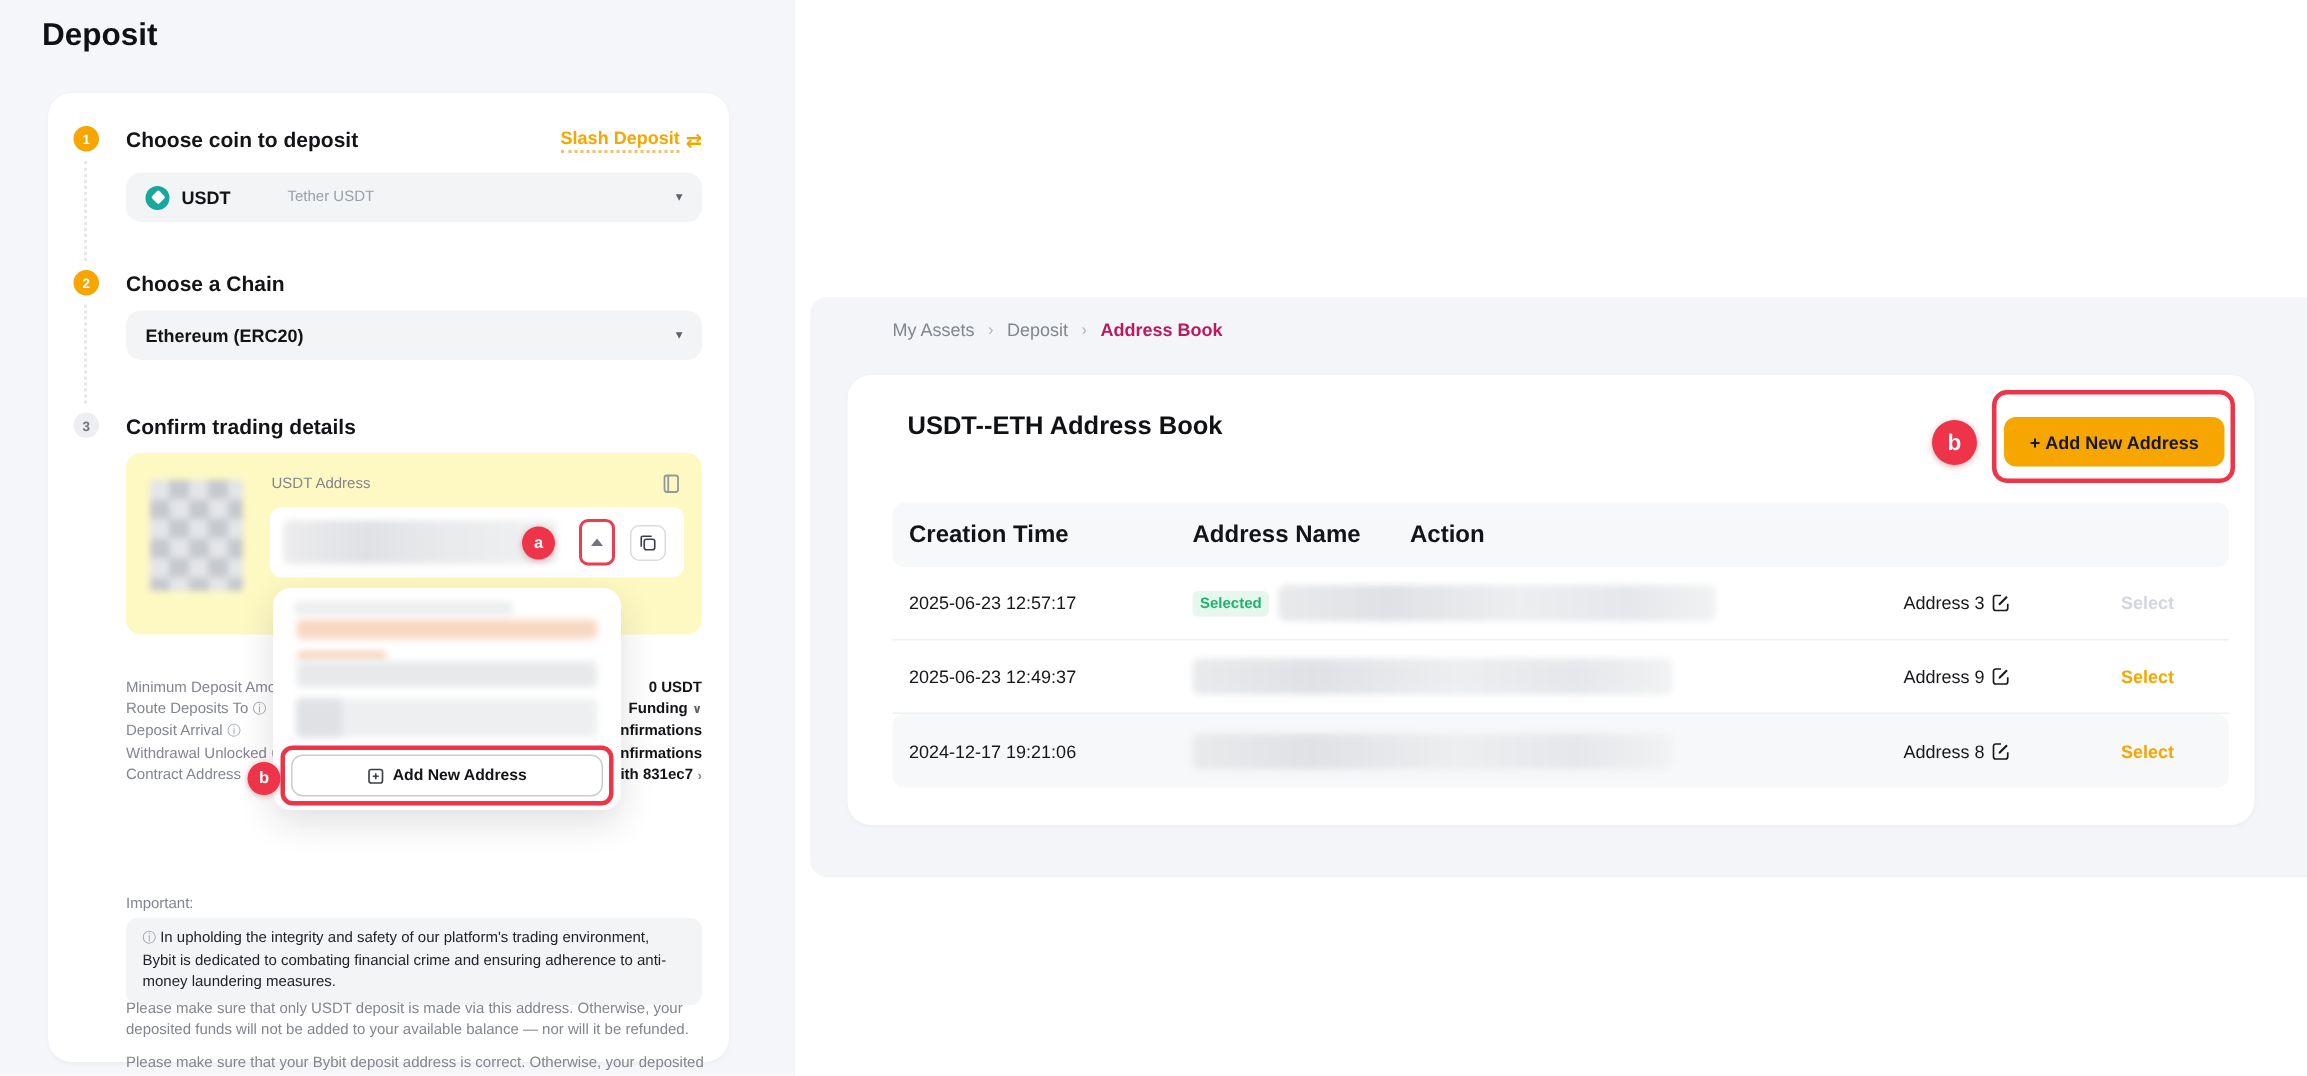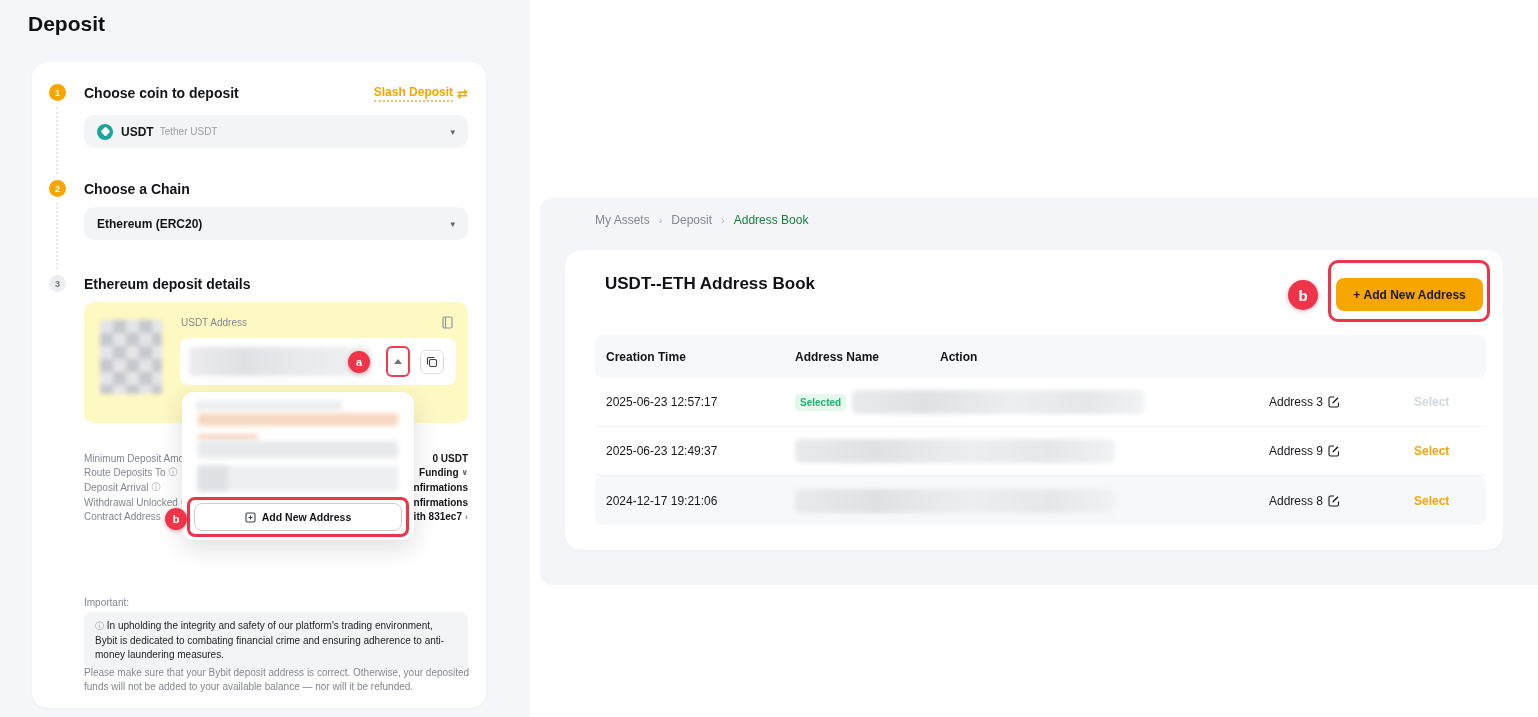--- a/index.html
+++ b/index.html
@@ -29,21 +29,21 @@
   .slash-glyph { font-size:13px; }
 
   .select-field { position:absolute; left:52px; width:384px; height:33px; background:#f3f4f6;
     border-radius:10px; display:flex; align-items:center; padding:0 13px; cursor:pointer; }
   .sf1 { top:53px; } .sf2 { top:145px; }
   .caret-down { margin-left:auto; color:#5d626b; font-size:9px; }
   .coin-icon { width:16px; height:16px; border-radius:50%; background:#17a headline; background:#17a79d;
     display:flex; align-items:center; justify-content:center; margin-right:8px; }
   .coin-icon .diamond { width:7px; height:7px; background:#fff; transform:rotate(45deg); border-radius:1.5px; }
   .coin-symbol { font-size:12px; font-weight:bold; margin-right:6px; }
-  .coin-name { font-size:10px; color:#9aa0a9; }
+  .coin-name { font-size:10px; color:#9aa0a9;margin-left:32px; }
   .chain-text { font-size:12px; font-weight:bold; }
 
   .confirm-box { position:absolute; left:52px; top:240px; width:384px; height:121px;
     background:#fef9c3; border-radius:10px; }
   .qr-blur { position:absolute; left:16px; top:18px; width:62px; height:74px; border-radius:2px;
     background:repeating-conic-gradient(#c6c9ce 0% 25%, #e3e5e8 0% 50%); background-size:26px 26px;
     filter:blur(2px); }
   .addr-label { position:absolute; left:97px; top:15px; font-size:10px; color:#82868e; }
   .book-icon { position:absolute; right:14px; top:14px; color:#9298a1; }
   .addr-field { position:absolute; left:96px; top:36px; width:276px; height:47px; background:#fff; border-radius:8px; }
@@ -93,35 +93,35 @@
     border:1px solid #c9ccd1; border-radius:8px; display:flex; align-items:center; justify-content:center;
     gap:6px; font-size:10.5px; font-weight:bold; color:#131417; cursor:pointer; }
 
   
   .right-panel { position:absolute; left:540px; top:198px; width:998px; height:387px;
     background:#f3f5f8; border-radius:12px 0 0 12px; }
   .breadcrumb { position:absolute; left:55px; top:15px; display:flex; align-items:center; gap:9px;
     font-size:12px; color:#82868e; }
   .bc-sep { font-size:11px; color:#aeb3bb; }
   .bc-link { cursor:pointer; }
-  .bc-current { color:#15803d; font-weight:normal; }
+  .bc-current { color:#be185d; font-weight:bold; }
 
   .ab-card { position:absolute; left:25px; top:52px; width:938px; height:300px; background:#fff;
     border-radius:16px; box-shadow:0 1px 3px rgba(20,22,26,.03); }
   .ab-title { position:absolute; left:40px; top:24px; font-size:17px; font-weight:bold; color:#101114; }
   .red-box-btn { position:absolute; left:763px; top:10px; width:162px; height:62px;
     border:3px solid #ee3448; border-radius:10px; }
   .add-new-btn { position:absolute; left:771px; top:28px; width:147px; height:33px; background:#f7a600;
     border:none; border-radius:8px; font-size:12px; font-weight:bold; color:#17181b;
     display:flex; align-items:center; justify-content:center; cursor:pointer;
     font-family:"Liberation Sans","DejaVu Sans",sans-serif; }
 
   .ab-table { position:absolute; left:30px; top:85px; width:891px; }
   .thead { height:43px; background:#f7f8fa; border-radius:8px; display:flex; align-items:center;
-    font-size:12px; font-weight:bold; color:#131417; }
+    font-size:16px; font-weight:bold; color:#131417; }
   .trow { height:49px; display:flex; align-items:center; font-size:12px; color:#17181b; }
   .trow.bordered { border-bottom:1px solid #f0f1f4; }
   .trow.striped { background:#f7f8fa; border-radius:8px; }
   .c1 { width:200px; padding-left:11px; }
   .c2 { width:474px; display:flex; align-items:center; }
   .c3 { width:145px; }
   .c4 { width:72px; }
   .badge-selected { background:#e6f7ee; color:#20b26c; font-size:10px; font-weight:bold;
     padding:3px 5px; border-radius:4px; margin-right:6px; }
   .blur-bar { height:24px; border-radius:5px; filter:blur(2px);
@@ -161,21 +161,21 @@
       <span class="coin-name">Tether USDT</span>
       <span class="caret-down">▾</span>
     </div>
 
     <div class="sec-title st2">Choose a Chain</div>
     <div class="select-field sf2">
       <span class="chain-text">Ethereum (ERC20)</span>
       <span class="caret-down">▾</span>
     </div>
 
-    <div class="sec-title st3">Ethereum deposit details</div>
+    <div class="sec-title st3">Confirm trading details</div>
     <div class="confirm-box">
       <div class="qr-blur"></div>
       <div class="addr-label">USDT Address</div>
       <span class="book-icon">
         <svg width="13" height="13" viewBox="0 0 13 13" fill="none" stroke="#9298a1" stroke-width="1.2">
           <rect x="2" y="1" width="9" height="11" rx="1.5"></rect>
             <line x1="4.5" y1="1" x2="4.5" y2="12"></line>
         </svg>
       </span>
       <div class="addr-field">
@@ -241,20 +241,21 @@
       </div>
     </div>
 
     <div class="important-label">Important:</div>
     <div class="note-box">
       <span class="info-glyph">ⓘ</span>
       <span>In upholding the integrity and safety of our platform's trading environment, Bybit is dedicated to combating financial crime and ensuring adherence to anti-money laundering measures.</span>
     </div>
 
     <div class="warnings">
+      <p>Please make sure that only USDT deposit is made via this address. Otherwise, your deposited funds will not be added to your available balance — nor will it be refunded.</p>
       <p>Please make sure that your Bybit deposit address is correct. Otherwise, your deposited funds will not be added to your available balance — nor will it be refunded.</p>
 
     </div>
 
     <div class="dropdown">
       <div class="blur-opt o1a"></div>
       <div class="blur-opt o1b"></div>
       <div class="blur-opt o2a"></div>
       <div class="blur-opt o2b"></div>
       <div class="blur-opt o3a"></div>

